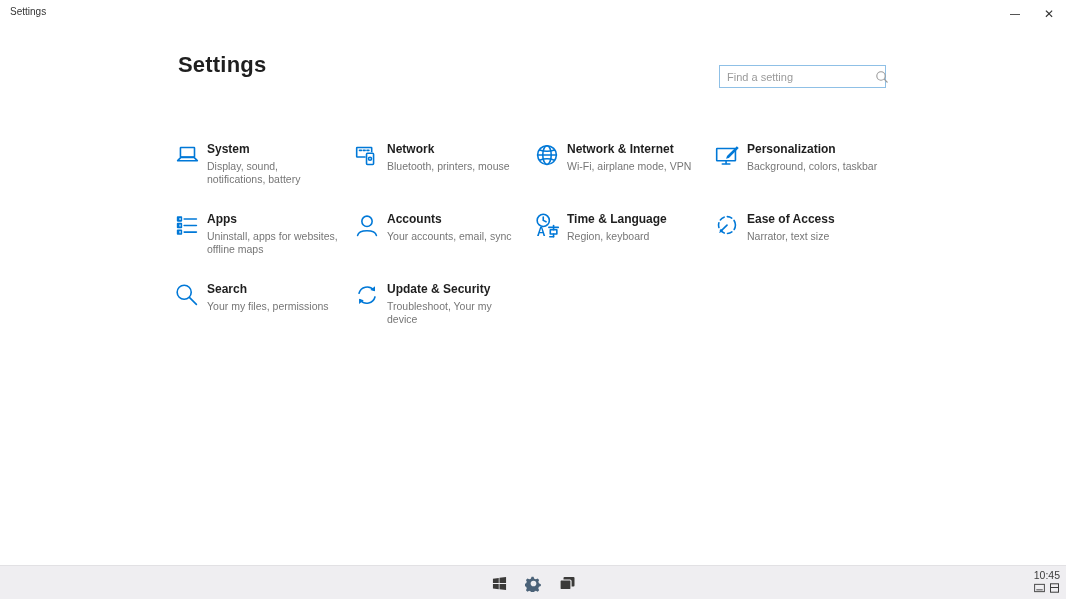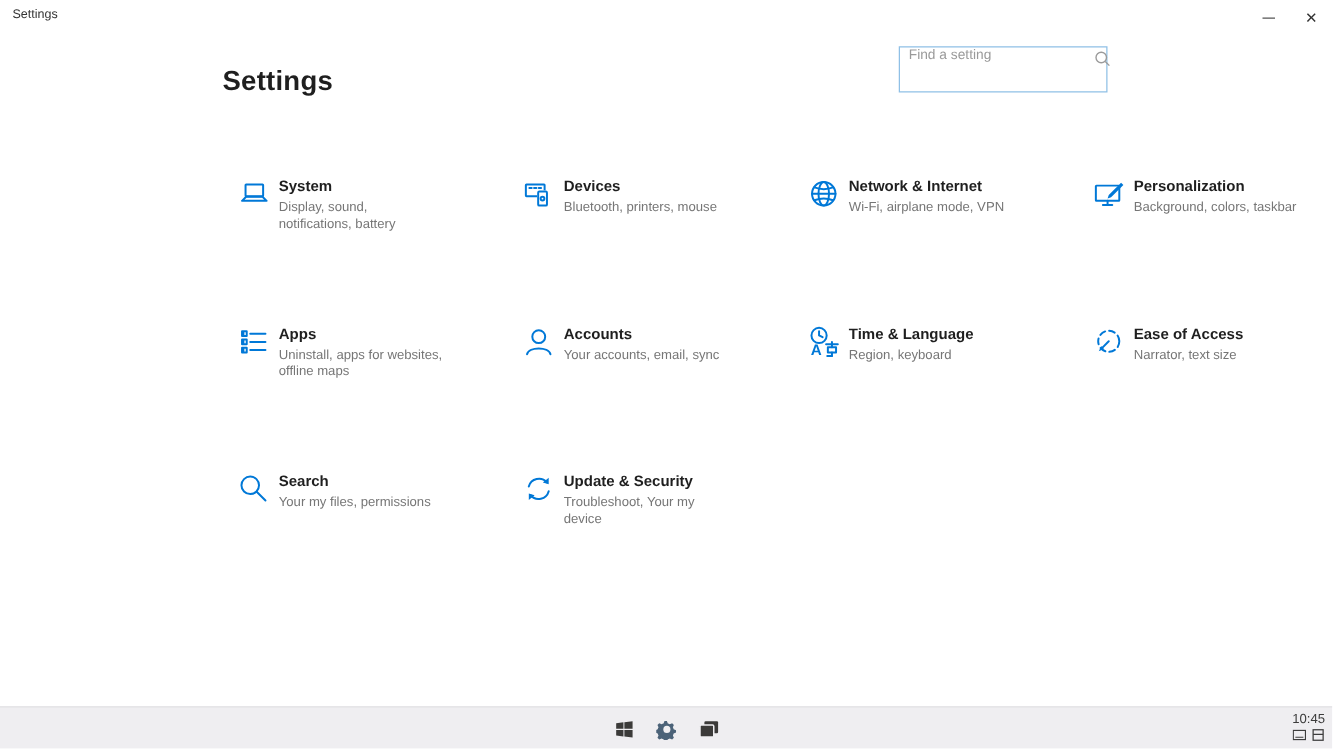--- a/index.html
+++ b/index.html
@@ -35,41 +35,40 @@
     display: block; width: 10px; height: 1px; background: #555;
   }
   .win-btn.close { font-size: 12px; color: #333; }
   
   .page-heading {
     position: absolute; left: 178px; top: 52px;
     font-size: 22px; font-weight: 600; color: #1f1f1f;
     letter-spacing: 0.2px;
   }
   .search-wrap {
-    position: absolute; left: 719px; top: 37px;
-    width: 167px; height: 37px;
+    position: absolute; left: 719px; top: 65px;
+    width: 167px; height: 23px;
     border: 1px solid #8fc0e6;
     background: #fff;
-    display: flex; align-items: flex-start;
+    display: flex; align-items: center;
   }
   .search-input {
     flex: 1; border: none; outline: none;
     font-family: "Liberation Sans", sans-serif;
     font-size: 11px; color: #444; padding: 0 4px 0 7px;
     background: transparent;
   }
   .search-input::placeholder { color: #9a9a9a; }
   .search-glyph { width: 18px; height: 18px; margin-right: 3px; flex: 0 0 auto; }
   
   .tiles {
-    position: absolute; left: 188px; top: 139px;
+    position: absolute; left: 172px; top: 139px;
     display: grid;
     grid-template-columns: repeat(4, 180px);
     grid-auto-rows: 70px;
-    gap: 48px;
   }
   .tile {
     display: flex; align-items: flex-start;
     cursor: default;
   }
   .tile-icon {
     width: 30px; height: 30px; flex: 0 0 30px;
     margin-top: 2px;
   }
   .tile-text { margin-left: 5px; width: 132px; }
@@ -149,21 +148,21 @@
       <svg class="tile-icon" viewBox="0 0 32 32">
         <rect class="ic" x="5" y="7" width="16" height="10" rx="0.5"></rect>
         <line class="ic" x1="8" y1="10" x2="10" y2="10"></line>
         <line class="ic" x1="12" y1="10" x2="14" y2="10"></line>
         <line class="ic" x1="16" y1="10" x2="18" y2="10"></line>
         <rect x="14.5" y="12" width="9" height="14" fill="#ffffff"></rect>
         <rect class="ic" x="15.5" y="13" width="7.5" height="12" rx="1"></rect>
         <circle class="ic" cx="19.2" cy="19" r="1.6"></circle>
       </svg>
       <div class="tile-text">
-        <div class="tile-title">Devices</div>
+        <div class="tile-title">Network</div>
         <div class="tile-sub">Bluetooth, printers, mouse</div>
       </div>
     </div>
 
     <div class="tile">
       <svg class="tile-icon" viewBox="0 0 32 32">
         <circle class="ic" cx="16" cy="15" r="10"></circle>
         <ellipse class="ic" cx="16" cy="15" rx="4.5" ry="10"></ellipse>
         <line class="ic" x1="6" y1="15" x2="26" y2="15"></line>
         <path class="ic" d="M8 9.5 Q16 12.5 24 9.5"></path>

